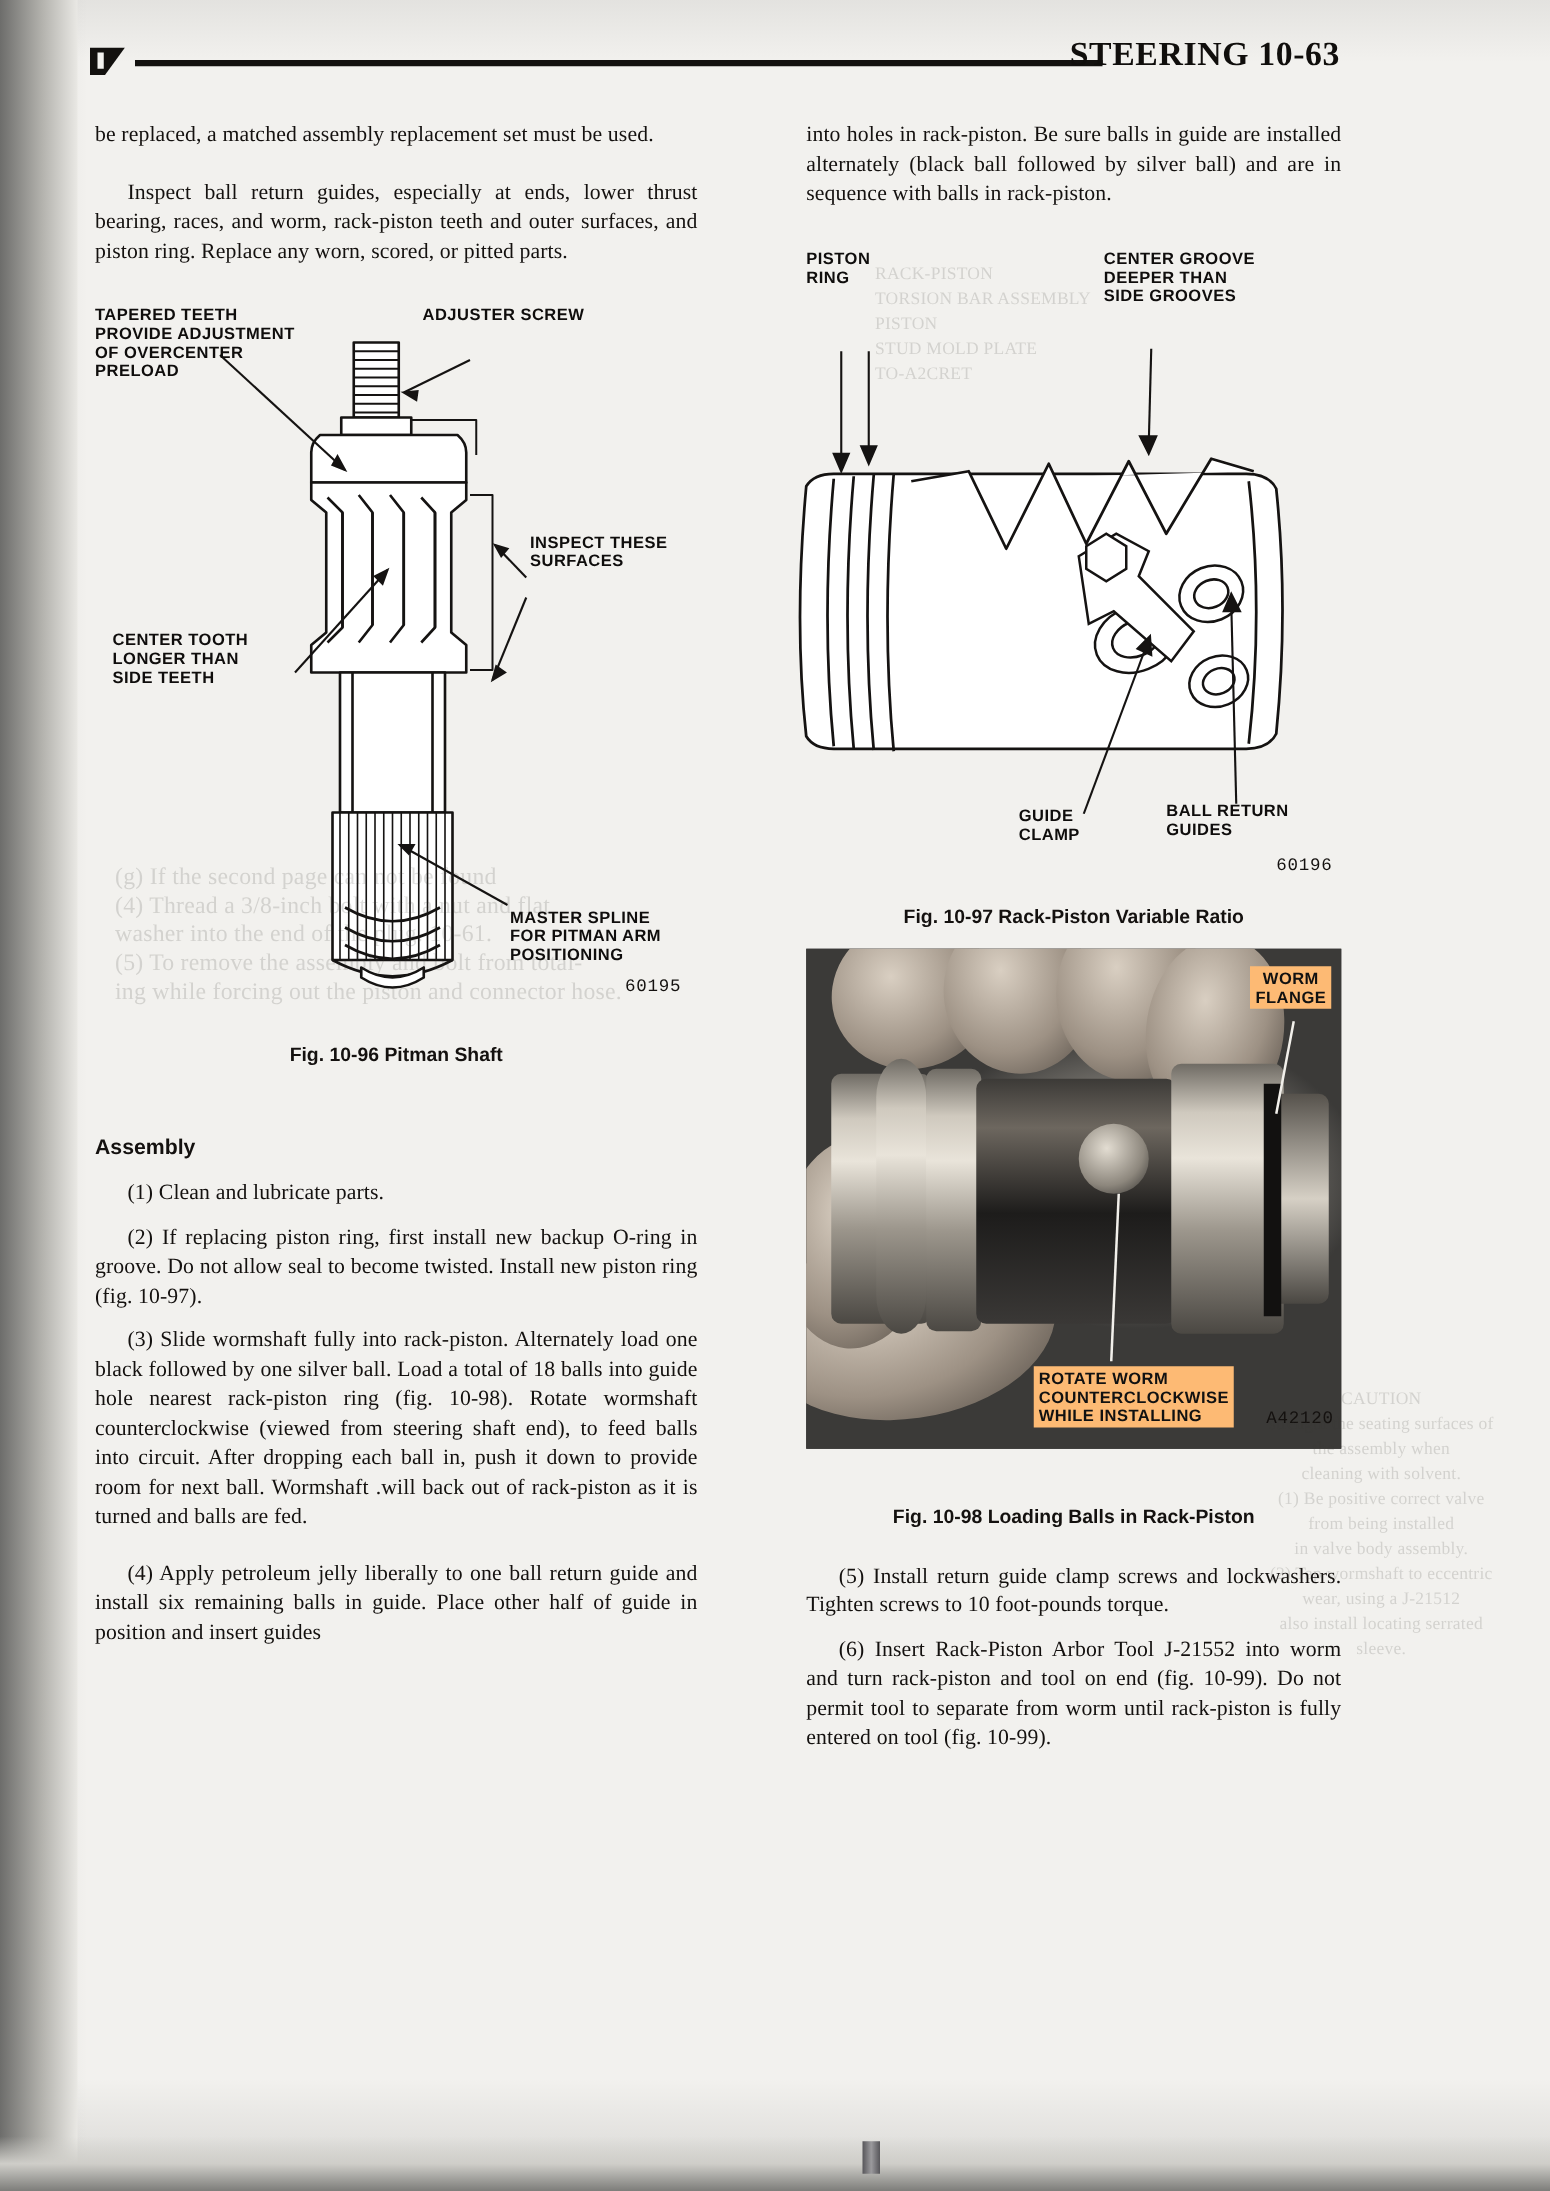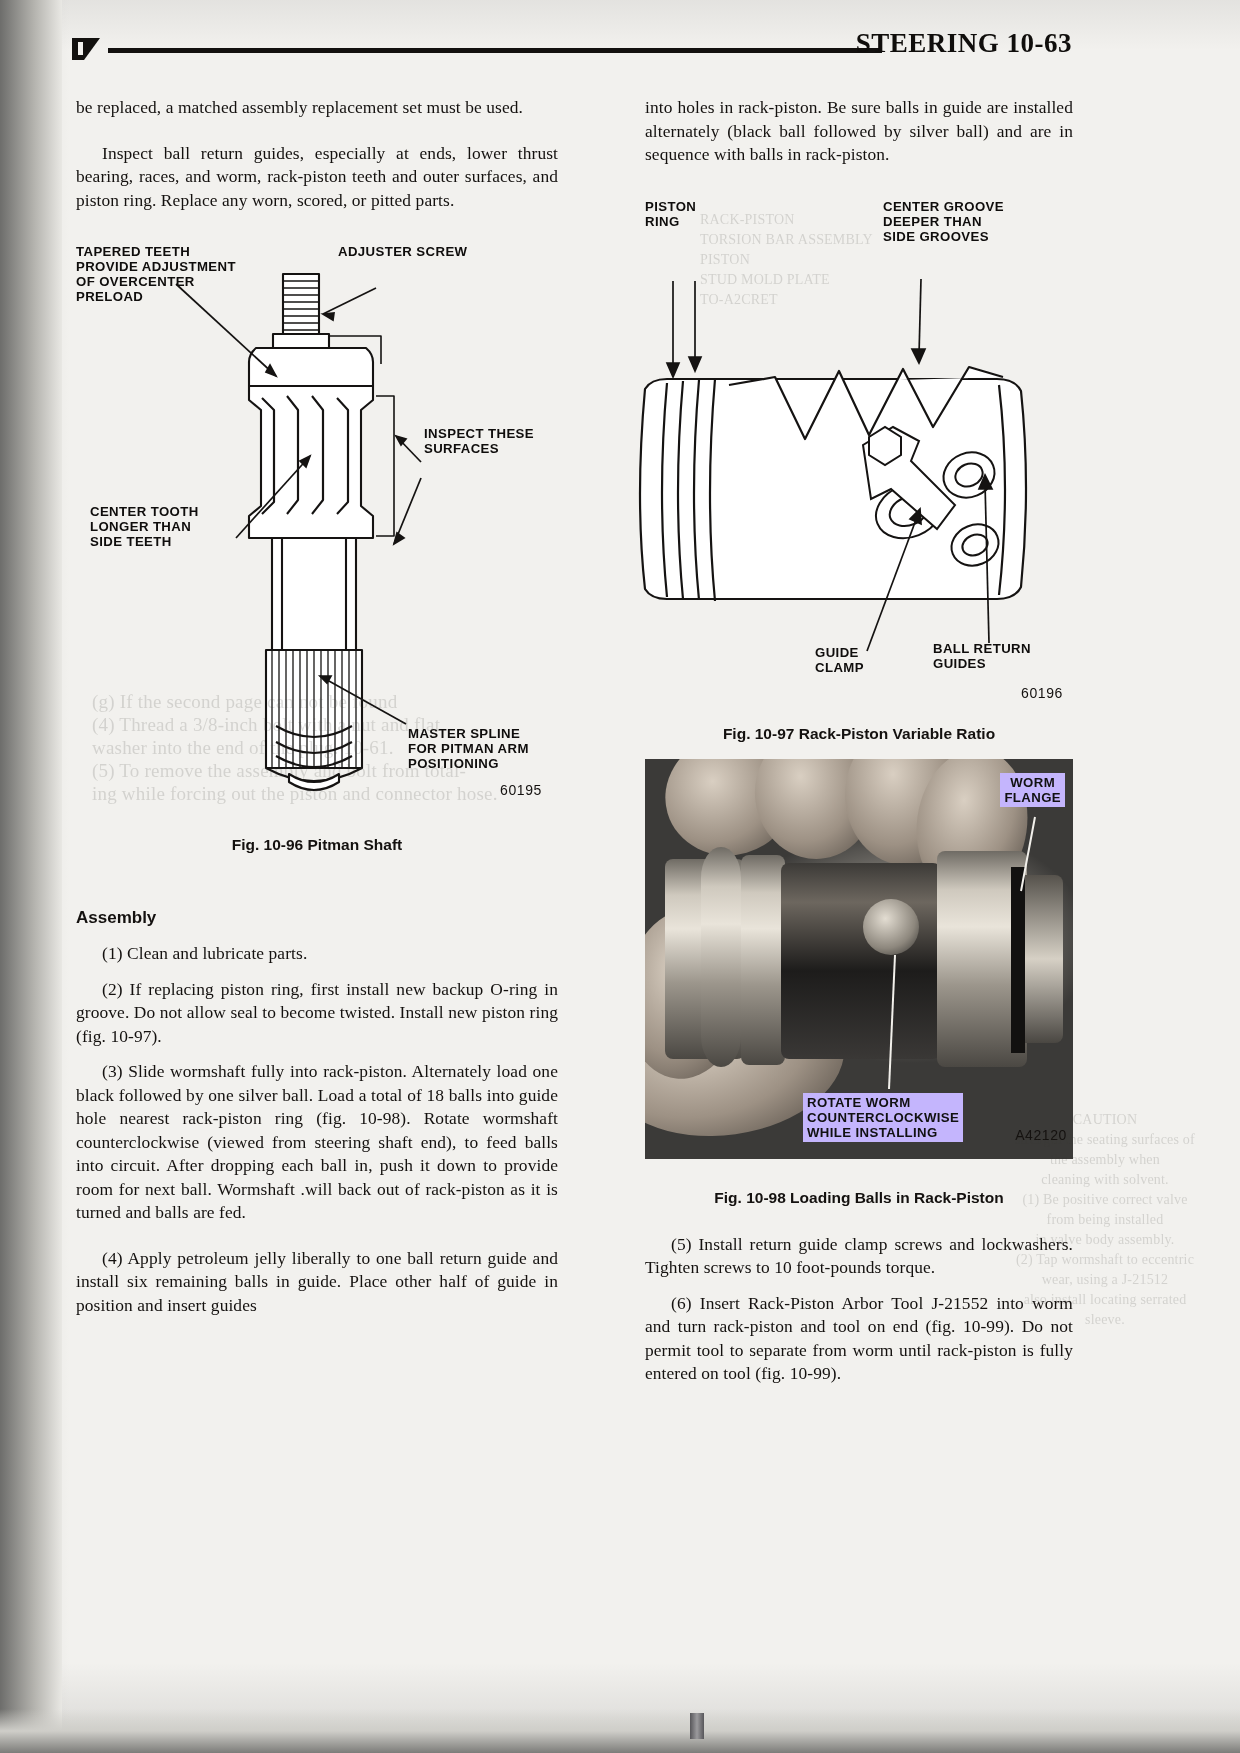--- a/index.html
+++ b/index.html
@@ -102,21 +102,21 @@
   }
 
   .figcaption {
     font-family: "Liberation Sans", sans-serif;
     font-weight: bold;
     font-size: 15.5px;
     text-align: center;
     margin-top: 10px;
   }
   .fignum {
-    font-family: Liberation Sans, sans-serif;
+    font-family: Liberation Mono, monospace;
     font-size: 14px;
     letter-spacing: 0.6px;
   }
 
   
   .fig96 {
     position: relative;
     width: 482px;
     height: 600px;
     margin-top: 14px;
@@ -168,23 +168,24 @@
   .photo-label {
     position: absolute;
     font-family: "Liberation Sans", sans-serif;
     font-weight: bold;
     font-size: 13.2px;
     line-height: 15px;
     letter-spacing: 0.4px;
     white-space: pre-line;
   }
   .photo-label.onwhite {
-    background: #c4b5fd;
+    background: #fdba74;
     color: #111;
     padding: 2px 4px;
+    margin-left: 24px;
   }
 
   
   .ghost {
     position: absolute;
     font-family: "Liberation Serif", serif;
     font-size: 19px;
     line-height: 23px;
     color: rgba(60,58,55,0.17);
     letter-spacing: 0.2px;
@@ -442,21 +443,21 @@
 WHILE INSTALLING</div>
       <svg style="position:absolute; left:0; top:0;" width="428" height="400">
         <g stroke="#f2f0eb" stroke-width="2" fill="none">
           <line x1="390" y1="58" x2="376" y2="132"></line>
           <line x1="244" y1="330" x2="250" y2="196"></line>
         </g>
       </svg>
       <div class="fignum" style="position:absolute; right:6px; top:368px;">A42120</div>
     </div>
 
-    <div class="figcaption" style="margin-top:30px;">Fig. 10-98  Loading Balls in Rack-Piston</div>
+    <div class="figcaption" style="margin-top:46px;">Fig. 10-98  Loading Balls in Rack-Piston</div>
 
     <div style="height:26px"></div>
 
     <p class="body indent">(5)  Install return guide clamp screws and lockwashers. Tighten screws to 10 foot-pounds torque.</p>
     <p class="body indent">(6)  Insert Rack-Piston Arbor Tool J-21552 into worm and turn rack-piston and tool on end (fig. 10-99). Do not permit tool to separate from worm until rack-piston is fully entered on tool (fig. 10-99).</p>
   </div>
 
   <div class="ghost" style="left:92px; top:690px; width:460px;">(g) If the second page can not be found
 (4) Thread a 3/8-inch bolt with a nut and flat
 washer into the end of the plug. 10-61.

